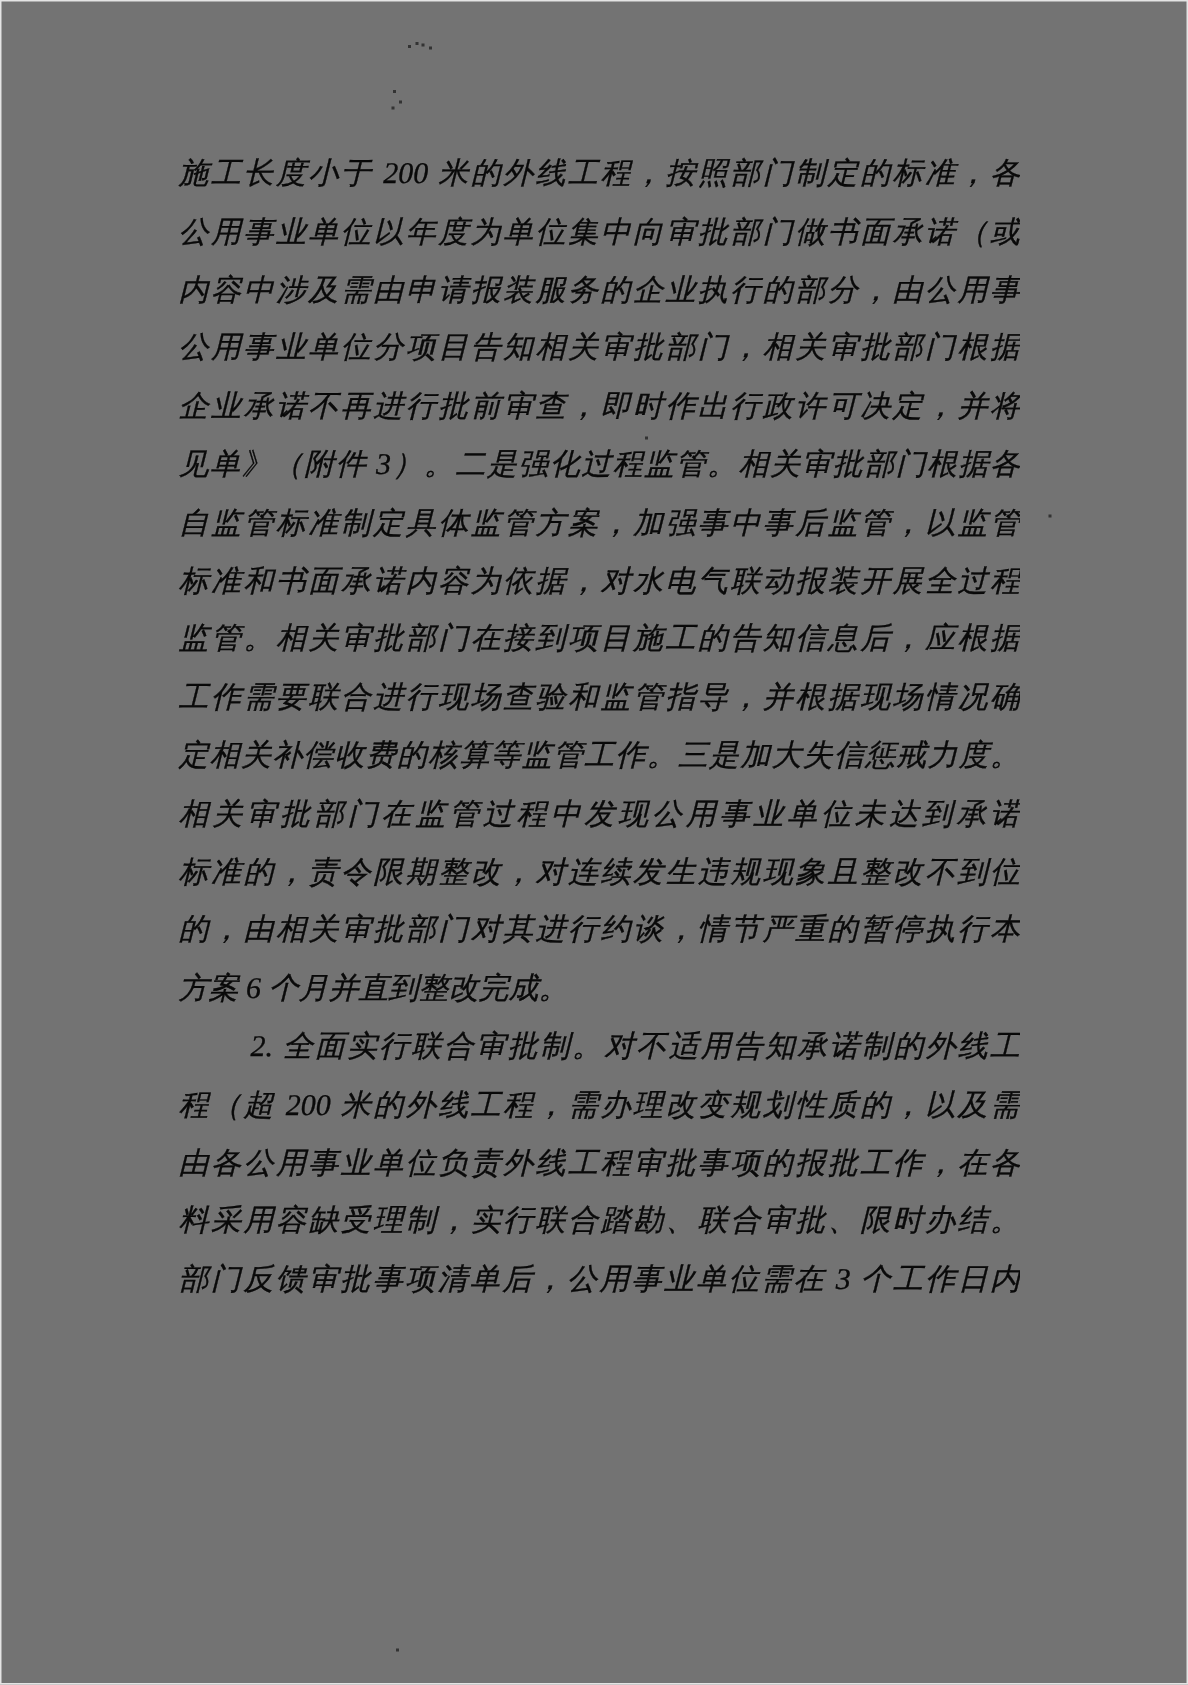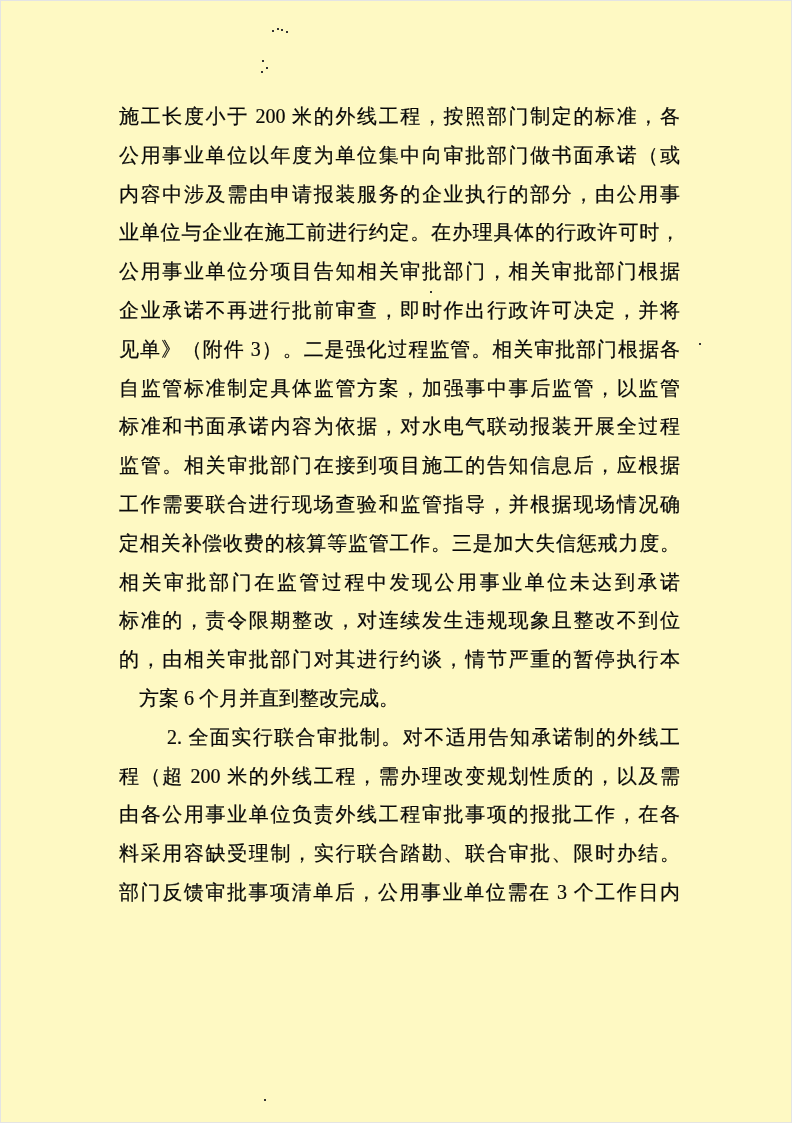--- a/index.html
+++ b/index.html
@@ -4,24 +4,25 @@
 <style>
   html, body {
     margin: 0;
     padding: 0;
     background: #ffffff;
   }
   .page {
     position: relative;
     width: 792px;
     height: 1123px;
-    background: #fef9c3;
+    background: #737373;
     overflow: hidden;
     box-shadow: inset 0 0 0 1px #e4e4e4;
     font-family: "Liberation Serif", "DejaVu Serif", serif;
+    font-style: italic;
   }
   .text-block {
     position: absolute;
     left: 119px;
     top: 97px;
     width: 561px;
   }
   .line {
     font-size: 20px;
     line-height: 38.8px;
@@ -29,21 +30,20 @@
     color: #0a0a0a;
     text-align: justify;
     text-align-last: justify;
     white-space: normal;
     overflow: hidden;
     -webkit-text-stroke: 0.2px #000;
   }
   .line.short {
     text-align: left;
     text-align-last: left;
-    margin-left: 20px;
   }
   .line.indent {
     text-indent: 48px;
   }
   .speck {
     position: absolute;
     width: 2px;
     height: 2px;
     background: #333333;
   }
@@ -60,21 +60,20 @@
 </style>
 </head>
 <body>
 
 <div class="page">
 
   <div class="text-block">
     <div class="line">施工长度小于 200 米的外线工程，按照部门制定的标准，各</div>
     <div class="line">公用事业单位以年度为单位集中向审批部门做书面承诺（或</div>
     <div class="line">内容中涉及需由申请报装服务的企业执行的部分，由公用事</div>
-    <div class="line">业单位与企业在施工前进行约定。在办理具体的行政许可时，</div>
     <div class="line">公用事业单位分项目告知相关审批部门，相关审批部门根据</div>
     <div class="line">企业承诺不再进行批前审查，即时作出行政许可决定，并将</div>
     <div class="line">见单》（附件 3）。二是强化过程监管。相关审批部门根据各</div>
     <div class="line">自监管标准制定具体监管方案，加强事中事后监管，以监管</div>
     <div class="line">标准和书面承诺内容为依据，对水电气联动报装开展全过程</div>
     <div class="line">监管。相关审批部门在接到项目施工的告知信息后，应根据</div>
     <div class="line">工作需要联合进行现场查验和监管指导，并根据现场情况确</div>
     <div class="line">定相关补偿收费的核算等监管工作。三是加大失信惩戒力度。</div>
     <div class="line">相关审批部门在监管过程中发现公用事业单位未达到承诺</div>
     <div class="line">标准的，责令限期整改，对连续发生违规现象且整改不到位</div>

